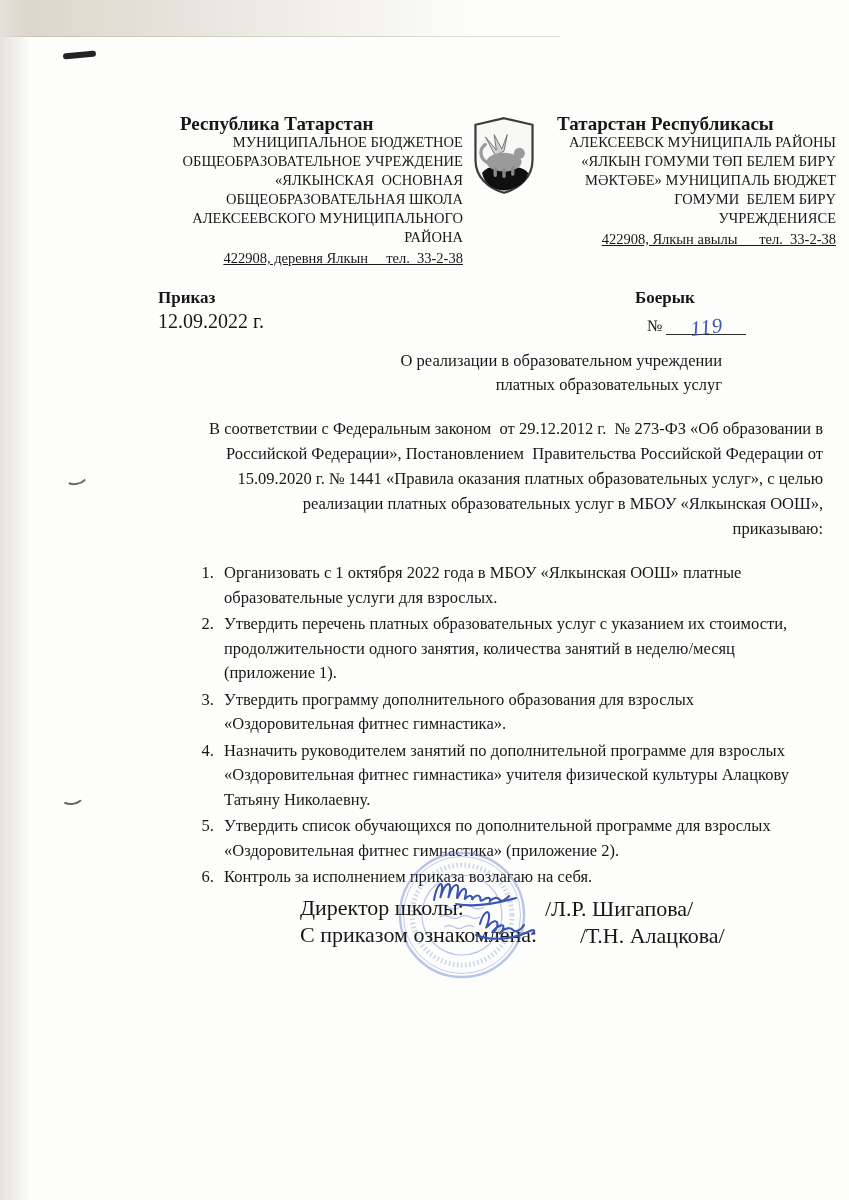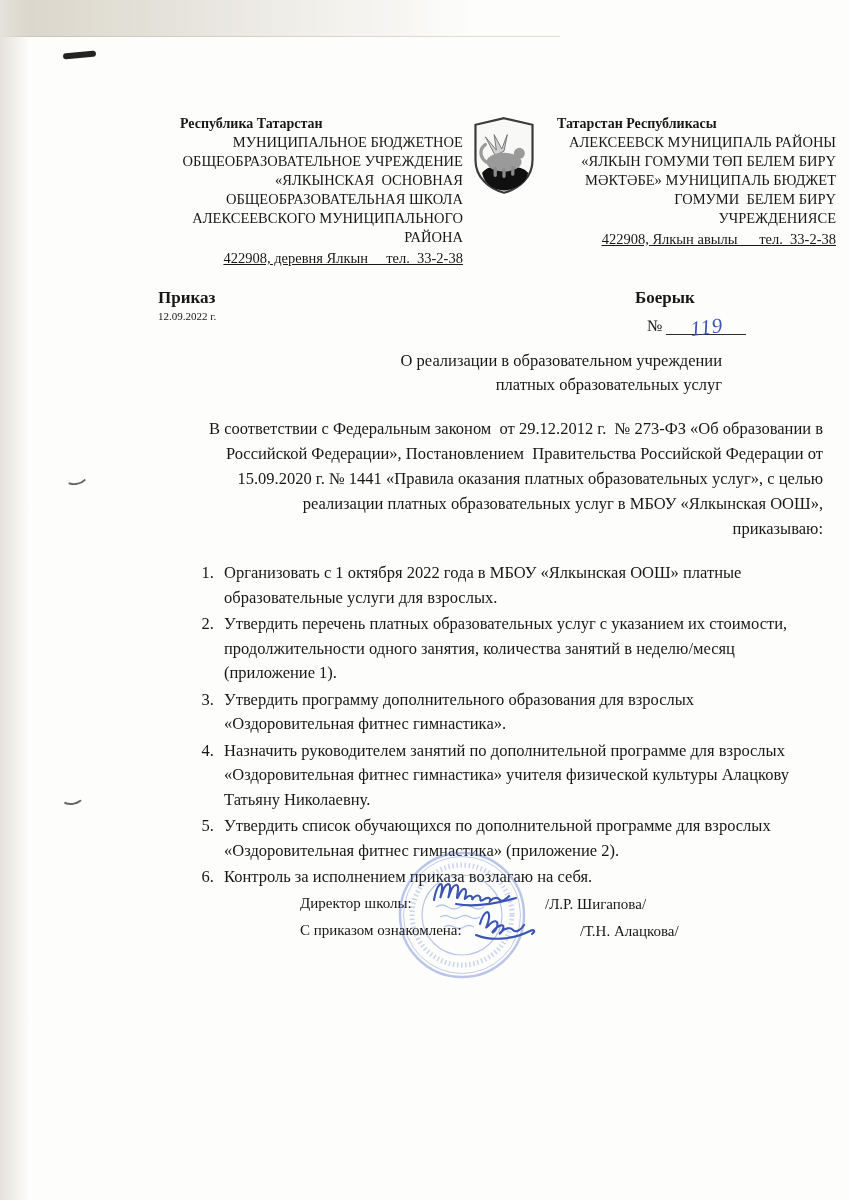--- a/index.html
+++ b/index.html
@@ -20,52 +20,52 @@
     border-bottom:2.5px solid #4d4d4d;border-radius:50%;opacity:.85;}
   .curl1{top:468px;left:64px;transform:rotate(-12deg);}
   .curl2{top:788px;left:60px;transform:rotate(-8deg);}
 
   .pre{white-space:pre-wrap;text-align:right;}
 
   
   .header{position:absolute;top:114px;left:180px;width:656px;display:flex;}
   .h-left{width:292px;font-size:14.5px;line-height:19px;}
   .h-right{width:288px;font-size:14.5px;line-height:19px;}
-  .h-title{font-weight:bold;font-size:14px;}
+  .h-title{font-weight:bold;font-size:19px;}
   .h-addr{margin-top:2px;text-decoration:underline;}
   .h-emblem{width:66px;margin:2px 20px 0 8px;flex:none;}
 
   .reg-line{position:absolute;top:267px;left:150px;width:660px;
     text-align:center;font-weight:bold;font-size:15.5px;}
 
   .order-row{position:absolute;top:288px;left:158px;width:662px;height:60px;}
   .order-left{position:absolute;left:0;top:0;}
   .order-label{font-weight:bold;font-size:17px;}
-  .order-date{font-size:11px;margin-top:2px;}
+  .order-date{font-size:20px;margin-top:2px;}
   .order-right{position:absolute;left:477px;top:0;}
   .num-line{margin-top:4px;padding-left:12px;font-size:16px;}
   .num-underline{display:inline-block;width:80px;border-bottom:1.5px solid #2c2c2c;
     text-align:center;height:22px;vertical-align:bottom;}
   .handwritten-num{display:inline-block;color:#3d55b8;font-size:21px;
     font-style:italic;transform:rotate(-7deg) translateY(3px);letter-spacing:1px;}
 
   .subject{position:absolute;top:349px;left:162px;width:560px;
     font-size:16.5px;line-height:24px;}
 
   .preamble{position:absolute;top:416px;left:155px;width:668px;
     font-size:16.5px;line-height:25px;}
 
   .order-list{position:absolute;top:549px;left:172px;width:655px;}
   .order-list ol{margin:12px;padding-left:34px;font-size:16.5px;line-height:24.5px;}
   .order-list li{padding-left:6px;margin:0 0 2px 0;}
 
   
   .stamp{position:absolute;top:849px;left:396px;width:132px;height:132px;
     opacity:.42;z-index:1;}
-  .sig-text{position:absolute;z-index:3;font-size:15px;}
+  .sig-text{position:absolute;z-index:3;font-size:22px;}
   .sig-role-1{top:895px;left:300px;}
   .sig-name-1{top:896px;left:545px;}
   .sig-role-2{top:922px;left:300px;}
   .sig-name-2{top:923px;left:580px;}
   .scribble{position:absolute;z-index:4;}
   .scribble-1{top:874px;left:428px;}
   .scribble-2{top:904px;left:472px;}
 </style>
 </head>
 <body>

